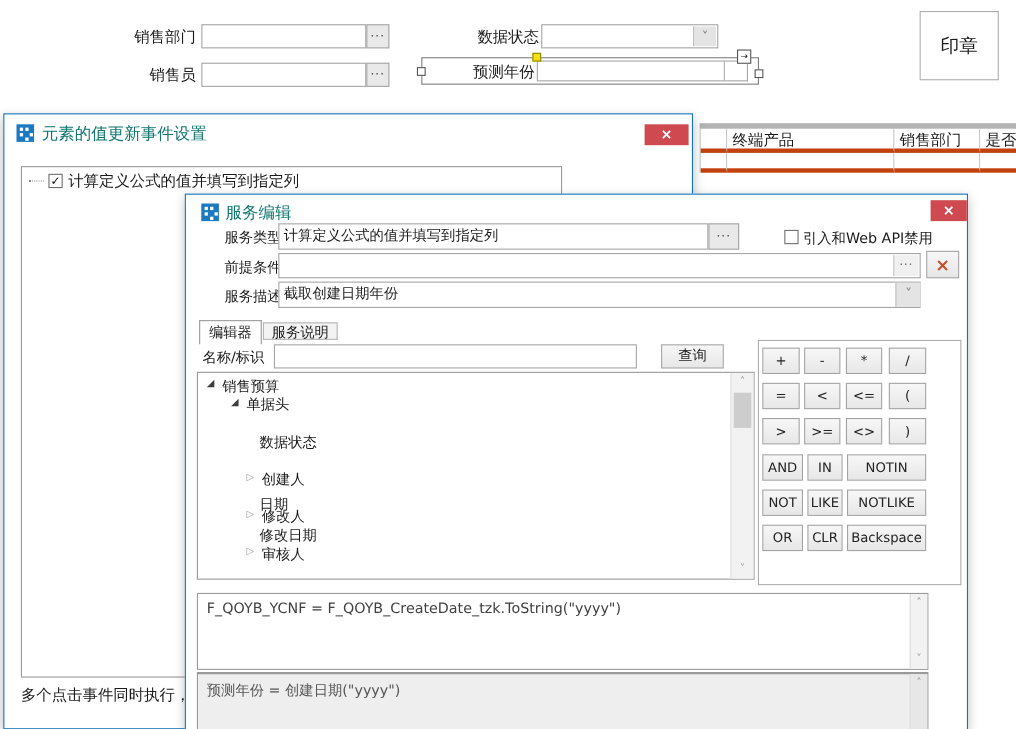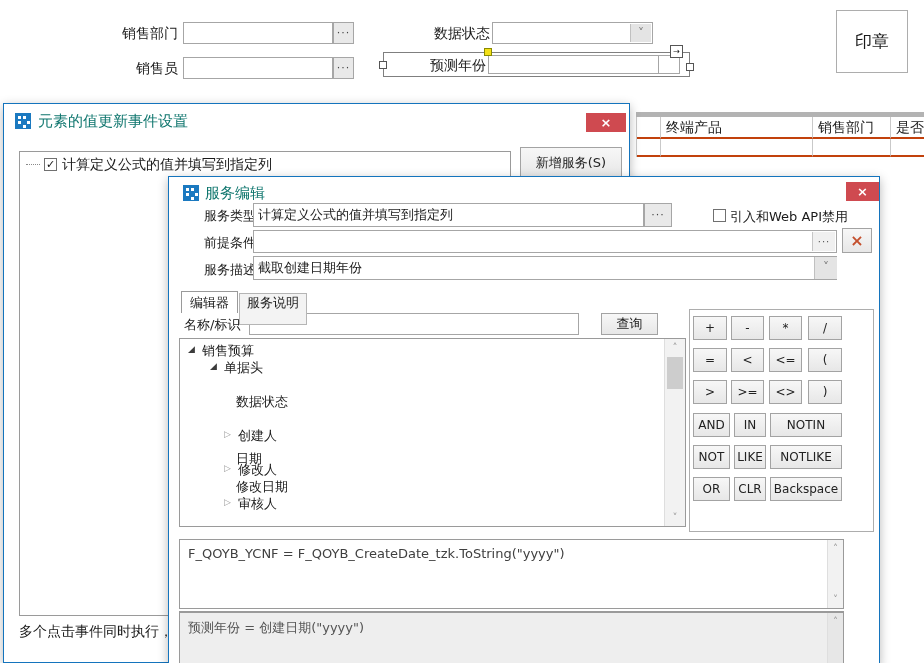--- a/index.html
+++ b/index.html
@@ -33,21 +33,21 @@
   .tree-arrow.open{color:#3c3c3c;}
   .tree-arrow.closed{color:#9a9a9a;}
   .tree-label{position:absolute;top:0;}
   .scrollbar{position:absolute;background:#f2f2f2;border-left:1px solid #dedede;box-sizing:border-box;}
   .scroll-arrow{position:absolute;left:0;right:0;text-align:center;font-size:10px;color:#9a9a9a;height:15px;line-height:15px;cursor:pointer;}
   .scroll-thumb{position:absolute;left:2px;right:2px;background:#cdcdcd;cursor:pointer;}
   .op-btn{position:absolute;font-size:12px;line-height:22px;height:24px;}
   .tab{box-sizing:border-box;text-align:center;font-size:13px;cursor:pointer;}
   .tab.active{background:#fff;border:1px solid #9a9a9a;border-bottom:none;z-index:2;}
   .tab.inactive{background:#f3f3f3;border:1px solid #b5b5b5;z-index:1;}
-  .cell{position:absolute;box-sizing:border-box;border-right:1px solid #c9c9c9;border-bottom:2px solid #c2410c;
+  .cell{position:absolute;box-sizing:border-box;border-right:1px solid #c9c9c9;border-bottom:4px solid #c2410c;
         font-size:14px;padding:2px 0 0 5px;white-space:nowrap;overflow:hidden;}
   .formula-text{font-size:13px;white-space:nowrap;}
 </style>
 </head>
 <body>
 
 <div id="root">
 
   <div class="abs lbl" style="left:122px;top:25px;">销售部门</div>
   <div class="abs inp" style="left:183px;top:22px;width:150px;height:22px;"></div>
@@ -96,21 +96,20 @@
       <div class="abs dlg-title" style="left:34px;top:8px;">元素的值更新事件设置</div>
       <div class="abs close-btn" style="left:582px;top:9px;width:40px;height:19px;"><span>×</span></div>
     </div>
     <div class="abs" style="left:15px;top:47px;width:492px;height:465px;border:1px solid #9a9a9a;box-sizing:border-box;background:#fff;">
       <div class="abs" style="left:4px;top:4px;right:4px;height:18px;">
         <div class="abs" style="left:2px;top:8px;width:14px;border-top:1px dotted #8a8a8a;"></div>
         <div class="abs checkbox" style="left:20px;top:2px;"><span>✓</span></div>
         <div class="abs lbl" style="left:38px;top:0;">计算定义公式的值并填写到指定列</div>
       </div>
     </div>
-    <div class="abs btn" style="left:516px;top:43px;width:102px;height:31px;font-size:13px;line-height:29px;"><span>新增服务(S)</span></div>
     <div class="abs lbl" style="left:15px;top:519px;">多个点击事件同时执行，</div>
   </div>
 
   <div class="abs dlg" style="left:168px;top:176px;width:712px;height:490px;z-index:20;">
     <div class="abs" style="left:0;top:0;right:0;height:28px;">
       <div class="abs appicon" style="left:14px;top:8px;">
           <i></i>
         </div>
       <div class="abs dlg-title" style="left:36px;top:7px;">服务编辑</div>
       <div class="abs close-btn" style="left:677px;top:5px;width:33px;height:19px;"><span>×</span></div>
@@ -126,21 +125,21 @@
     <div class="abs inp" style="left:84px;top:53px;width:584px;height:23px;">
       <div class="inner-dots" style="line-height:19px;"><span>···</span></div>
     </div>
     <div class="abs btn" style="left:673px;top:51px;width:30px;height:25px;line-height:23px;font-size:16px;font-weight:bold;color:#c4502e;"><span>×</span></div>
 
     <div class="abs lbl" style="left:35px;top:84px;font-size:13px;">服务描述</div>
     <div class="abs inp inp-text" style="left:84px;top:79px;width:584px;height:24px;line-height:22px;">截取创建日期年份</div>
     <div class="abs combo-btn" style="left:645px;top:80px;width:22px;height:22px;line-height:20px;position:absolute;"><span>˅</span></div>
 
     <div class="abs tab active" style="left:12px;top:114px;width:57px;height:22px;line-height:21px;"><span>编辑器</span></div>
-    <div class="abs tab inactive" style="left:70px;top:116px;width:68px;height:32px;line-height:18px;"><span>服务说明</span></div>
+    <div class="abs tab inactive" style="left:70px;top:116px;width:68px;height:16px;line-height:18px;"><span>服务说明</span></div>
 
     <div class="abs lbl" style="left:15px;top:139px;font-size:13px;">名称/标识</div>
     <div class="abs inp" style="left:80px;top:136px;width:330px;height:22px;"></div>
     <div class="abs btn" style="left:432px;top:136px;width:57px;height:22px;font-size:13px;line-height:20px;"><span>查询</span></div>
 
     <div class="abs" style="left:10px;top:161px;width:507px;height:189px;border:1px solid #9a9a9a;box-sizing:border-box;background:#fff;">
       <div class="tree-row" style="top:3px;">
           <span class="tree-arrow open" style="left:8px;">◢</span>
           <span class="tree-label" style="left:22px;">销售预算</span>
         </div>

